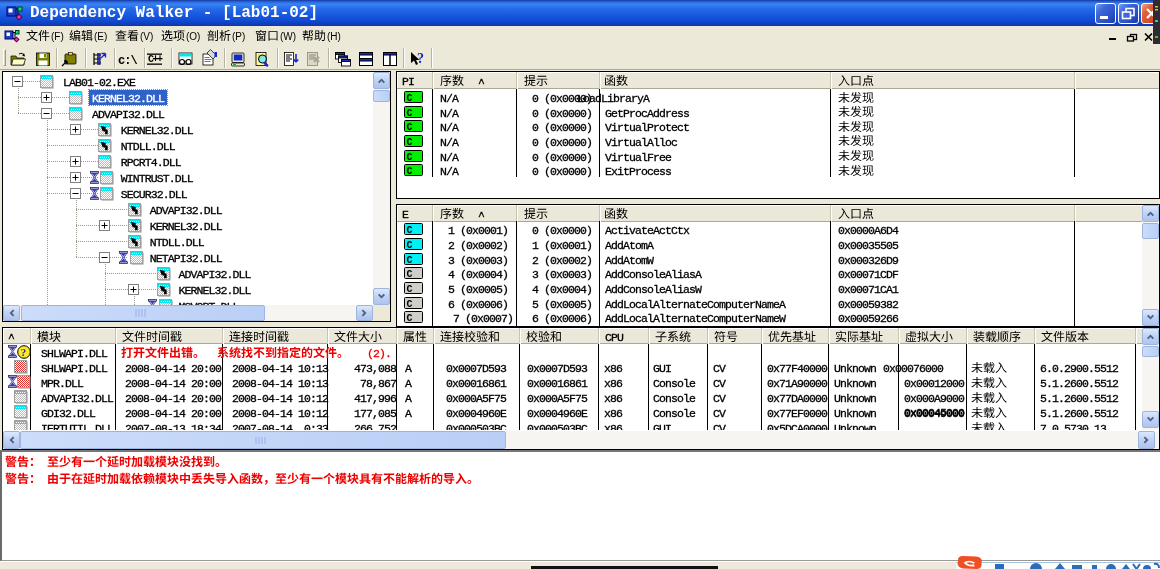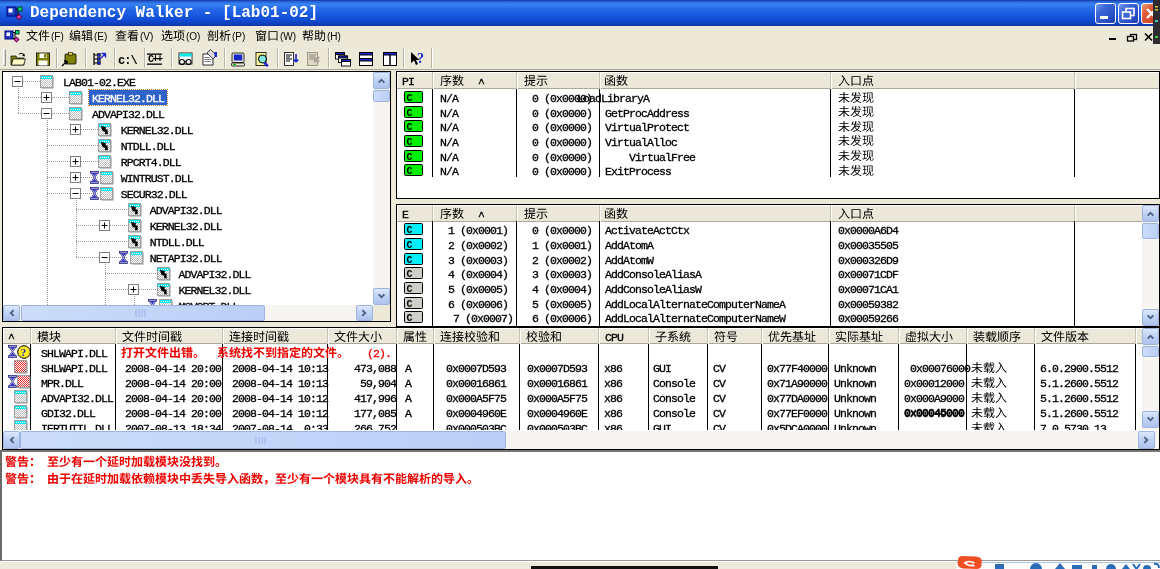--- a/index.html
+++ b/index.html
@@ -658,21 +658,21 @@
       <use href="#g53d1" x="12.0" y="11"></use>
       <use href="#g73b0" x="24.0" y="11"></use>
     </svg>
   </span>
 <svg class="a" style="left:404px;top:149.6px" width="19" height="12">
     <rect x="0.5" y="0.5" width="18" height="11" rx="1" fill="#00F000" stroke="#000"></rect>
     <text x="2.5" y="9.5" font-family="Liberation Mono" font-size="10" font-weight="bold" fill="#000">C</text>
   </svg>
 <span class="t" style="left:440px;top:150.6px">N/A</span>
 <span class="t" style="left:532.0px;top:150.6px">0 (0x0000)</span>
-<span class="t" style="left:629px;top:150.6px">VirtualFree</span>
+<span class="t" style="left:605px;top:150.6px">VirtualFree</span>
 <span class="a" style="left:838px;top:149.1px">
     <svg width="36" height="14" fill="#000">
       <use href="#g672a" x="0.0" y="11"></use>
       <use href="#g53d1" x="12.0" y="11"></use>
       <use href="#g73b0" x="24.0" y="11"></use>
     </svg>
   </span>
 <svg class="a" style="left:404px;top:164.2px" width="19" height="12">
     <rect x="0.5" y="0.5" width="18" height="11" rx="1" fill="#00F000" stroke="#000"></rect>
     <text x="2.5" y="9.5" font-family="Liberation Mono" font-size="10" font-weight="bold" fill="#000">C</text>
@@ -982,21 +982,21 @@
     <span class="t" style="left:229px;top:18.2px">2008-04-14 10:13</span>
     <span class="t" style="left:351.0px;top:18.2px">473,088</span>
     <span class="t" style="left:402px;top:18.2px">A</span>
     <span class="t" style="left:443px;top:18.2px">0x0007D593</span>
     <span class="t" style="left:524px;top:18.2px">0x0007D593</span>
     <span class="t" style="left:601px;top:18.2px">x86</span>
     <span class="t" style="left:650px;top:18.2px">GUI</span>
     <span class="t" style="left:710px;top:18.2px">CV</span>
     <span class="t" style="left:764px;top:18.2px">0x77F40000</span>
     <span class="t" style="left:831px;top:18.2px">Unknown</span>
-    <span class="t" style="left:907px;top:18.2px">0x00076000</span>
+    <span class="t" style="left:880px;top:18.2px">0x00076000</span>
     <span class="a" style="left:968px;top:16.7px">
       <svg width="36" height="14" fill="#000">
         <use href="#g672a" x="0.0" y="11"></use>
         <use href="#g8f7d" x="12.0" y="11"></use>
         <use href="#g5165" x="24.0" y="11"></use>
       </svg>
     </span>
     <span class="t" style="left:1037px;top:18.2px">6.0.2900.5512</span>
     <svg class="a" style="left:4.5px;top:31.2px" width="9" height="13">
       <rect x="0.5" y="0.5" width="8" height="1.6" fill="#fff" stroke="#202080" stroke-width=".8"></rect>
@@ -1005,21 +1005,21 @@
       <path d="M2.2 2.3 L6.8 2.3 L4.5 5.8 Z" fill="#3838C8"></path>
       <path d="M2 10.7 L7 10.7 L4.5 7.2 Z" fill="#3838C8"></path>
     </svg>
     <svg class="a" style="left:14.0px;top:31.2px" width="14" height="14">
       <rect x="1.5" y="1.5" width="12" height="12" fill="#909090"></rect>
       <rect x="0.5" y="0.5" width="12" height="12" fill="url(#chkr)" stroke="#A0A0A0"></rect>
     </svg>
     <span class="t" style="left:38px;top:33.2px">MPR.DLL</span>
     <span class="t" style="left:122px;top:33.2px">2008-04-14 20:00</span>
     <span class="t" style="left:229px;top:33.2px">2008-04-14 10:13</span>
-    <span class="t" style="left:357.0px;top:33.2px">59,904</span>
+    <span class="t" style="left:357.0px;top:33.2px">78,867</span>
     <span class="t" style="left:402px;top:33.2px">A</span>
     <span class="t" style="left:443px;top:33.2px">0x00016861</span>
     <span class="t" style="left:524px;top:33.2px">0x00016861</span>
     <span class="t" style="left:601px;top:33.2px">x86</span>
     <span class="t" style="left:650px;top:33.2px">Console</span>
     <span class="t" style="left:710px;top:33.2px">CV</span>
     <span class="t" style="left:764px;top:33.2px">0x71A90000</span>
     <span class="t" style="left:831px;top:33.2px">Unknown</span>
     <span class="t" style="left:901px;top:33.2px">0x00012000</span>
     <span class="a" style="left:968px;top:31.7px">

